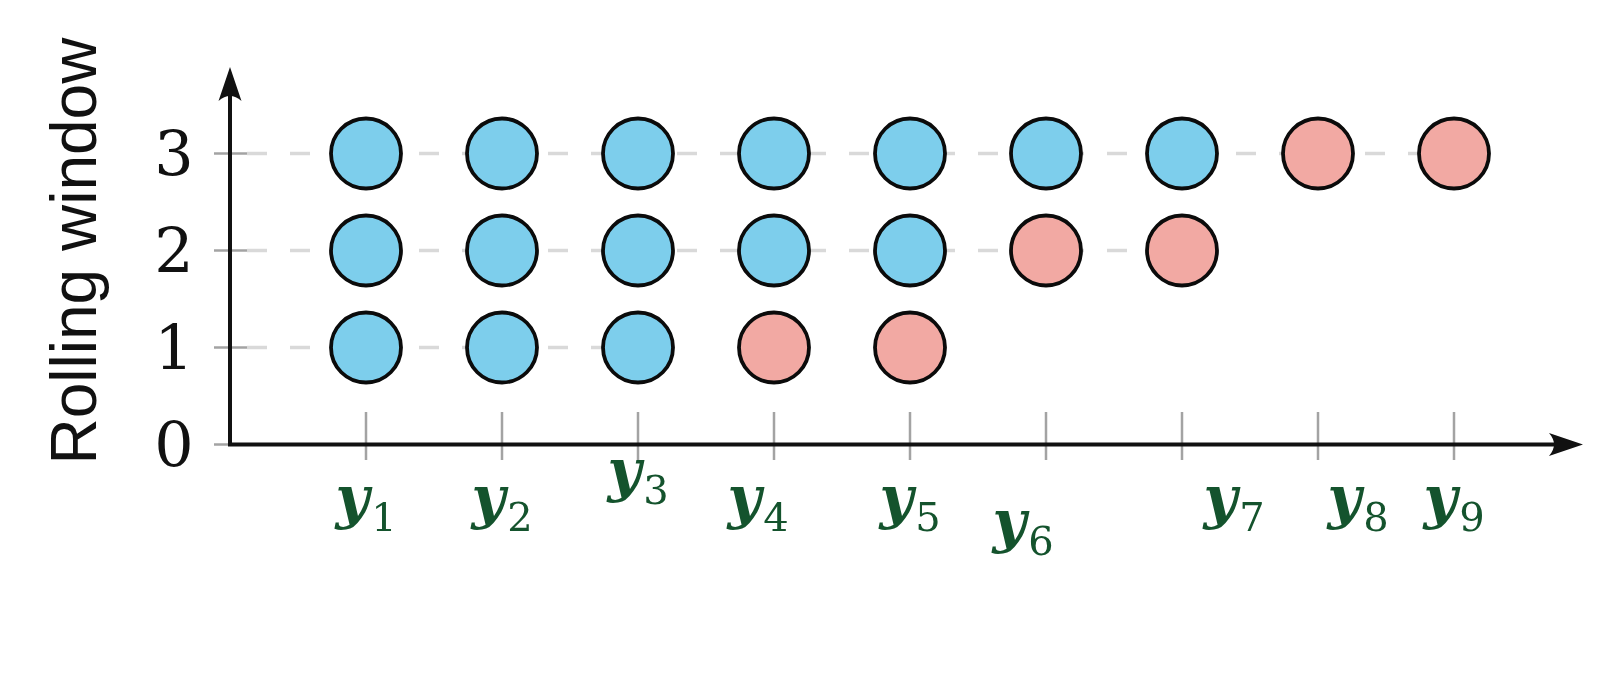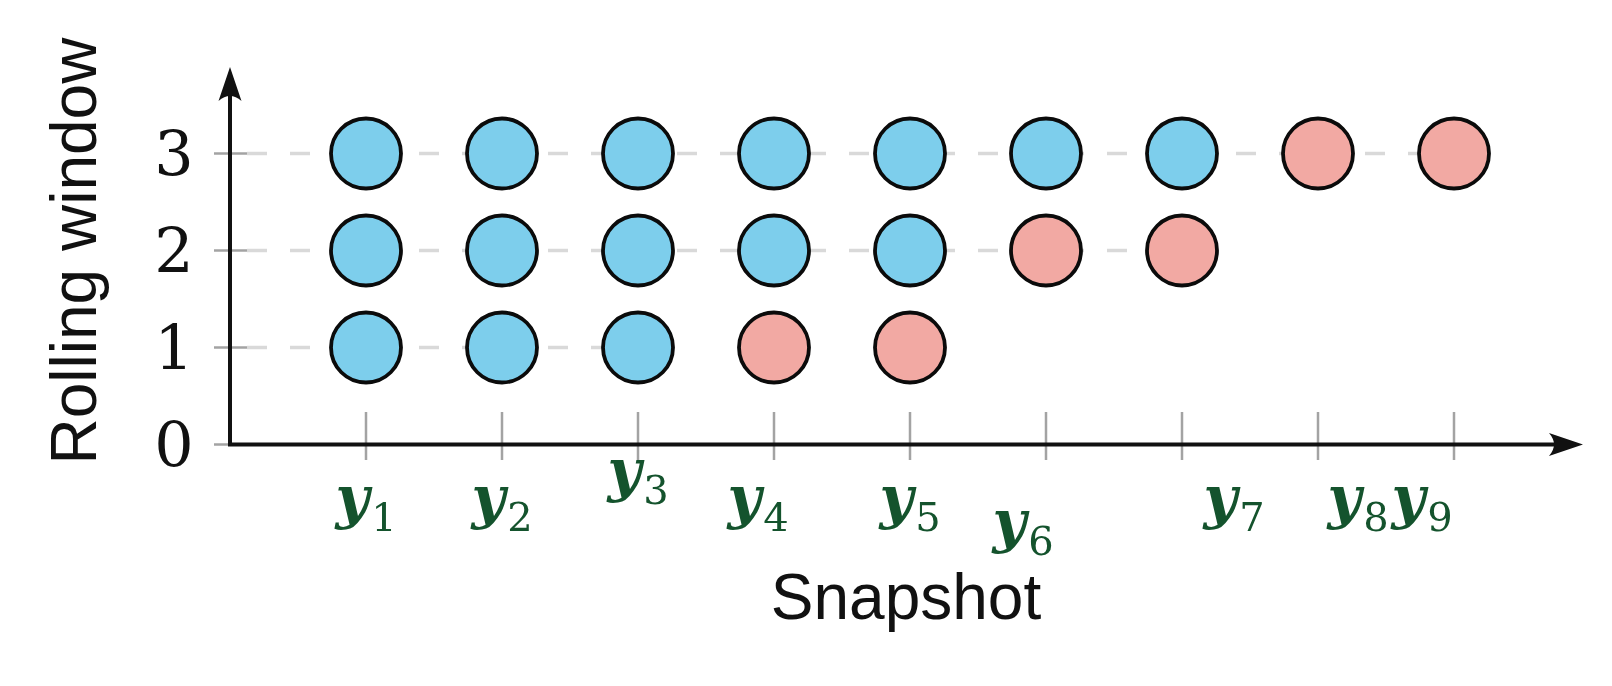--- a/index.html
+++ b/index.html
@@ -100,32 +100,31 @@
       <circle cx="774" cy="347.5" r="35" fill="#F2A9A3" stroke="#0b0b0b" stroke-width="3.8"></circle>
       <circle cx="910" cy="347.5" r="35" fill="#F2A9A3" stroke="#0b0b0b" stroke-width="3.8"></circle>
       <circle cx="1046" cy="250.5" r="35" fill="#F2A9A3" stroke="#0b0b0b" stroke-width="3.8"></circle>
       <circle cx="1182" cy="250.5" r="35" fill="#F2A9A3" stroke="#0b0b0b" stroke-width="3.8"></circle>
       <circle cx="1318" cy="153.5" r="35" fill="#F2A9A3" stroke="#0b0b0b" stroke-width="3.8"></circle>
       <circle cx="1454" cy="153.5" r="35" fill="#F2A9A3" stroke="#0b0b0b" stroke-width="3.8"></circle>
     </svg>
 
   <div class="axis-title y">Rolling window</div>
 
-  <div class="axis-title x">Snapshot</div>
 
   <div id="ytick-labels">
       <div class="ytick-label" style="left: 114px; top: 413.5px;">0</div>
       <div class="ytick-label" style="left: 114px; top: 316.5px;">1</div>
       <div class="ytick-label" style="left: 114px; top: 219.5px;">2</div>
       <div class="ytick-label" style="left: 114px; top: 122.5px;">3</div>
     </div>
   <div id="xtick-labels">
       <div class="xtick-label" style="left: 296px; top: 468px;"><span class="yvar">y</span><span class="ysub">1</span></div>
       <div class="xtick-label" style="left: 432px; top: 468px;"><span class="yvar">y</span><span class="ysub">2</span></div>
       <div class="xtick-label" style="left: 568px; top: 441px;"><span class="yvar">y</span><span class="ysub">3</span></div>
       <div class="xtick-label" style="left: 688px; top: 468px;"><span class="yvar">y</span><span class="ysub">4</span></div>
       <div class="xtick-label" style="left: 840px; top: 468px;"><span class="yvar">y</span><span class="ysub">5</span></div>
       <div class="xtick-label" style="left: 953px; top: 468px; margin-top: 24px;"><span class="yvar">y</span><span class="ysub">6</span></div>
       <div class="xtick-label" style="left: 1164px; top: 468px;"><span class="yvar">y</span><span class="ysub">7</span></div>
       <div class="xtick-label" style="left: 1288px; top: 468px;"><span class="yvar">y</span><span class="ysub">8</span></div>
-      <div class="xtick-label" style="left: 1352px; top: 468px;"><span class="yvar">y</span><span class="ysub">9</span></div>
+      <div class="xtick-label" style="left: 1384px; top: 468px;"><span class="yvar">y</span><span class="ysub">9</span></div>
     </div>
 </div>
 
 </body></html>

